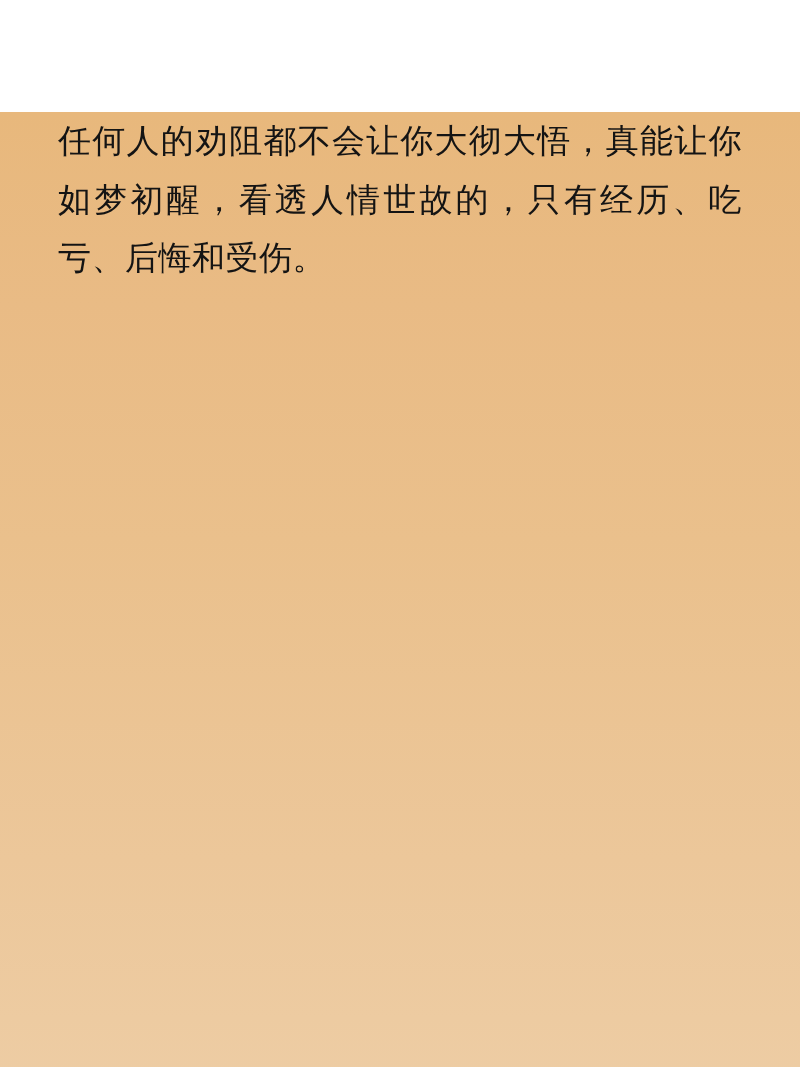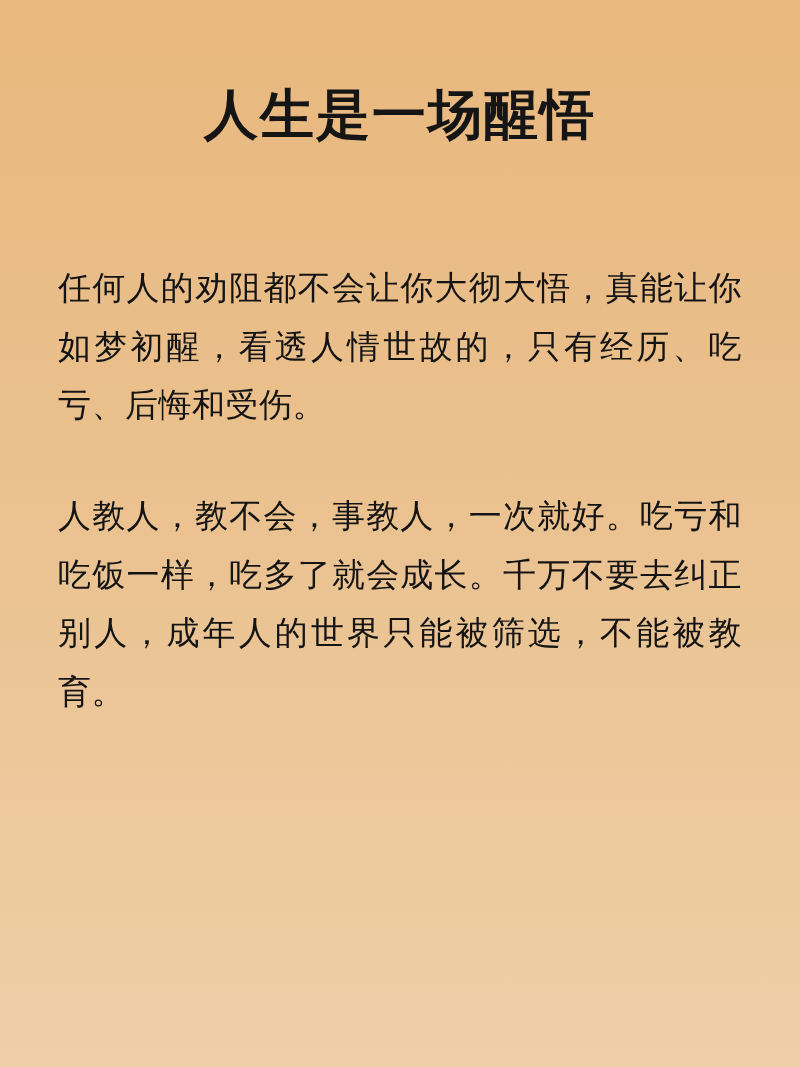--- a/index.html
+++ b/index.html
@@ -45,20 +45,18 @@
   }
   .para:last-child {
     margin-bottom: 0;
   }
 </style>
 </head>
 <body>
 
 <div class="poster">
 
-  <h1 class="title">人生是一场醒悟</h1>
 
   <div class="body">
     <p class="para">任何人的劝阻都不会让你大彻大悟，真能让你如梦初醒，看透人情世故的，只有经历、吃亏、后悔和受伤。</p>
-    <p class="para">人教人，教不会，事教人，一次就好。吃亏和吃饭一样，吃多了就会成长。千万不要去纠正别人，成年人的世界只能被筛选，不能被教育。</p>
   </div>
 
 </div>
 
 </body></html>

